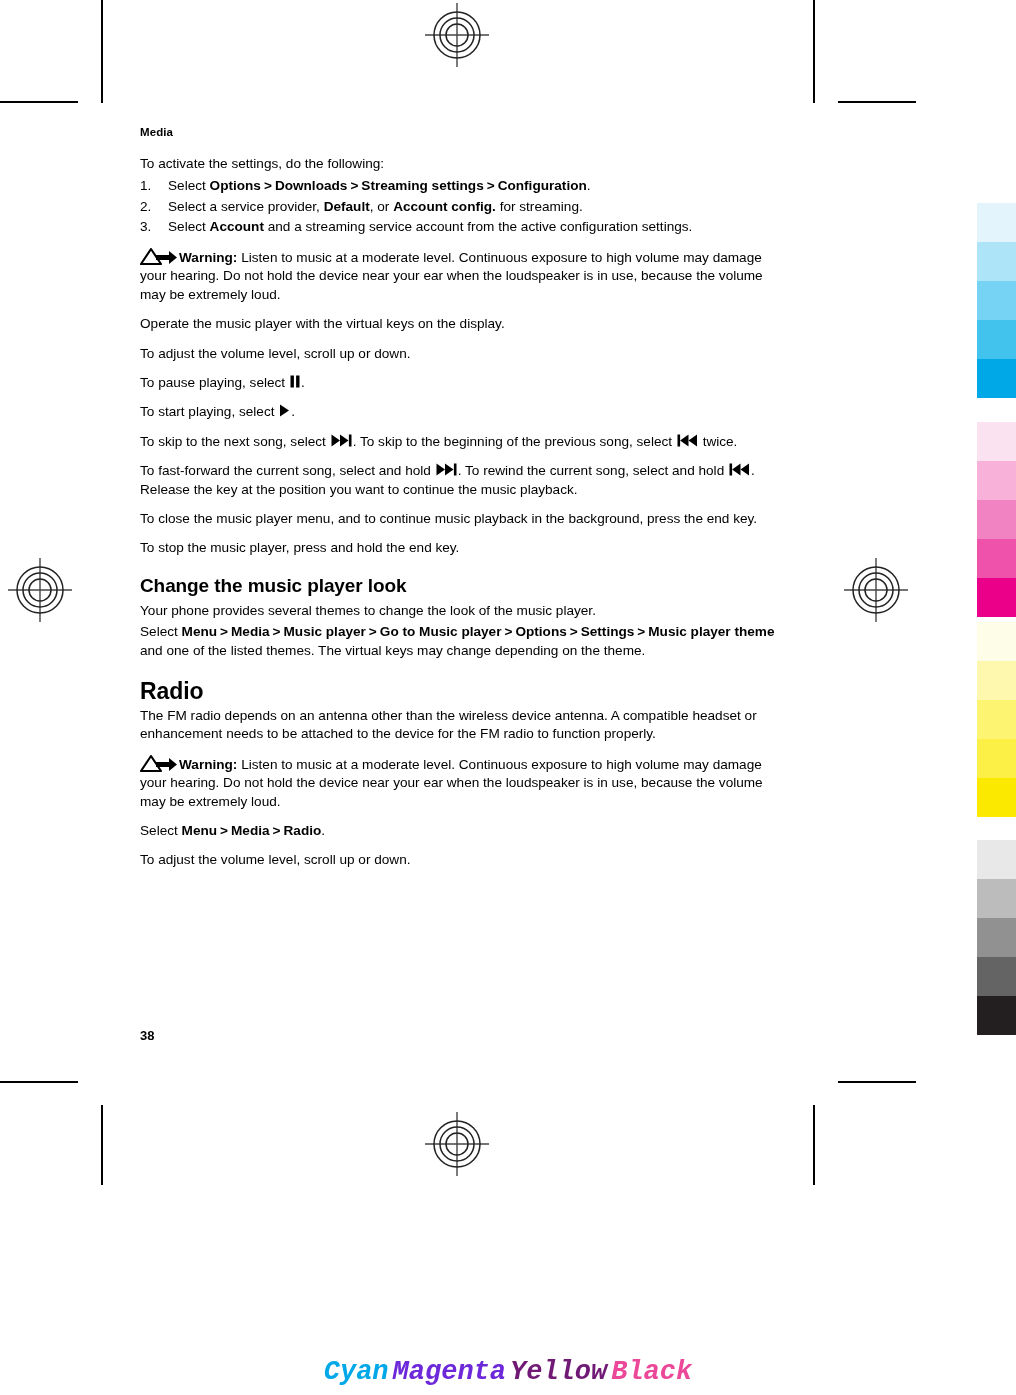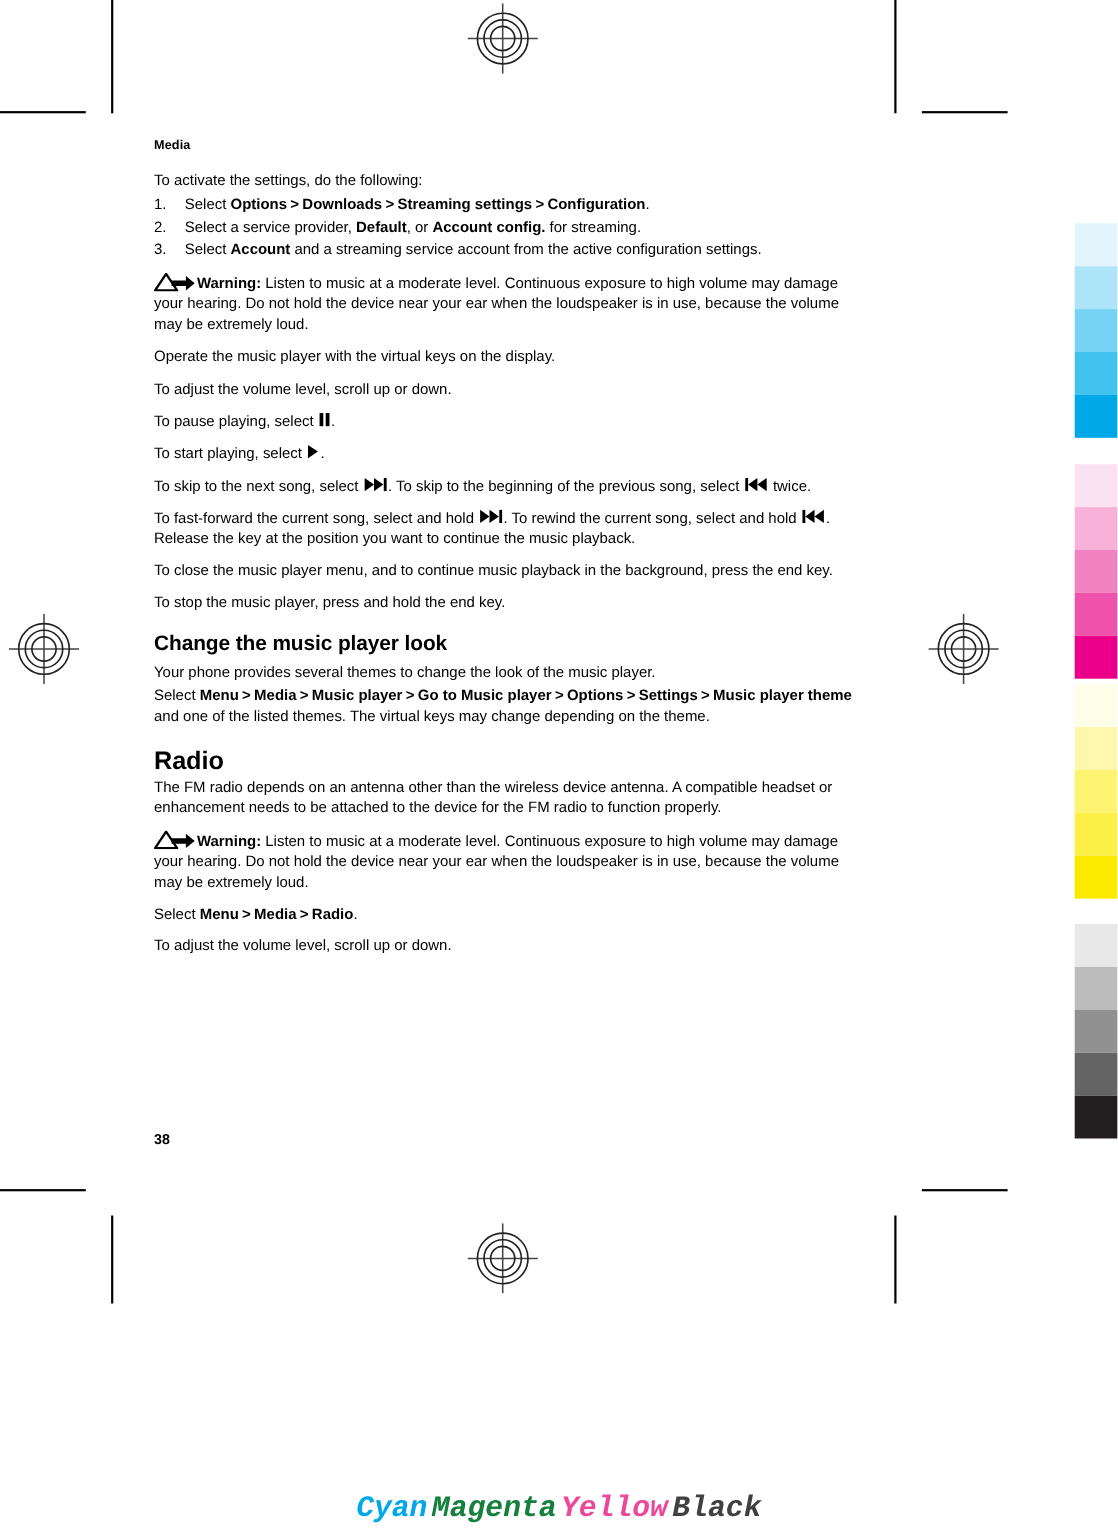--- a/index.html
+++ b/index.html
@@ -272,13 +272,13 @@
       <path d="M16 7 L29 7 L29 3 L37 9.5 L29 16 L29 12 L16 12 Z" fill="#000"></path>
     </svg><strong>Warning:</strong><span> Listen to music at a moderate level. Continuous exposure to high volume may damage your hearing. Do not hold the device near your ear when the loudspeaker is in use, because the volume may be extremely loud.</span>
   </p>
 
   <p class="para" id="radio-path"><span>Select </span><span style="font-weight: bold;">Menu</span><span class="gt">&gt;</span><span style="font-weight: bold;">Media</span><span class="gt">&gt;</span><span style="font-weight: bold;">Radio</span><span>.</span></p>
   <p class="para">To adjust the volume level, scroll up or down.</p>
 </div>
 
 <div class="pageno">38</div>
 
-<div class="cmyk-caption" id="cmyk-caption"><span style="color: rgb(0, 168, 232);">Cyan</span><span style="color: #15803d;">Magenta</span><span style="color: #ec4899;">Yellow</span><span style="color: #404040;">Black</span></div>
+<div class="cmyk-caption" id="cmyk-caption"><span style="color: rgb(0, 168, 232);">Cyan</span><span style="color: #6d28d9;">Magenta</span><span style="color: #701a75;">Yellow</span><span style="color: #ec4899;">Black</span></div>
 
 </body></html>

